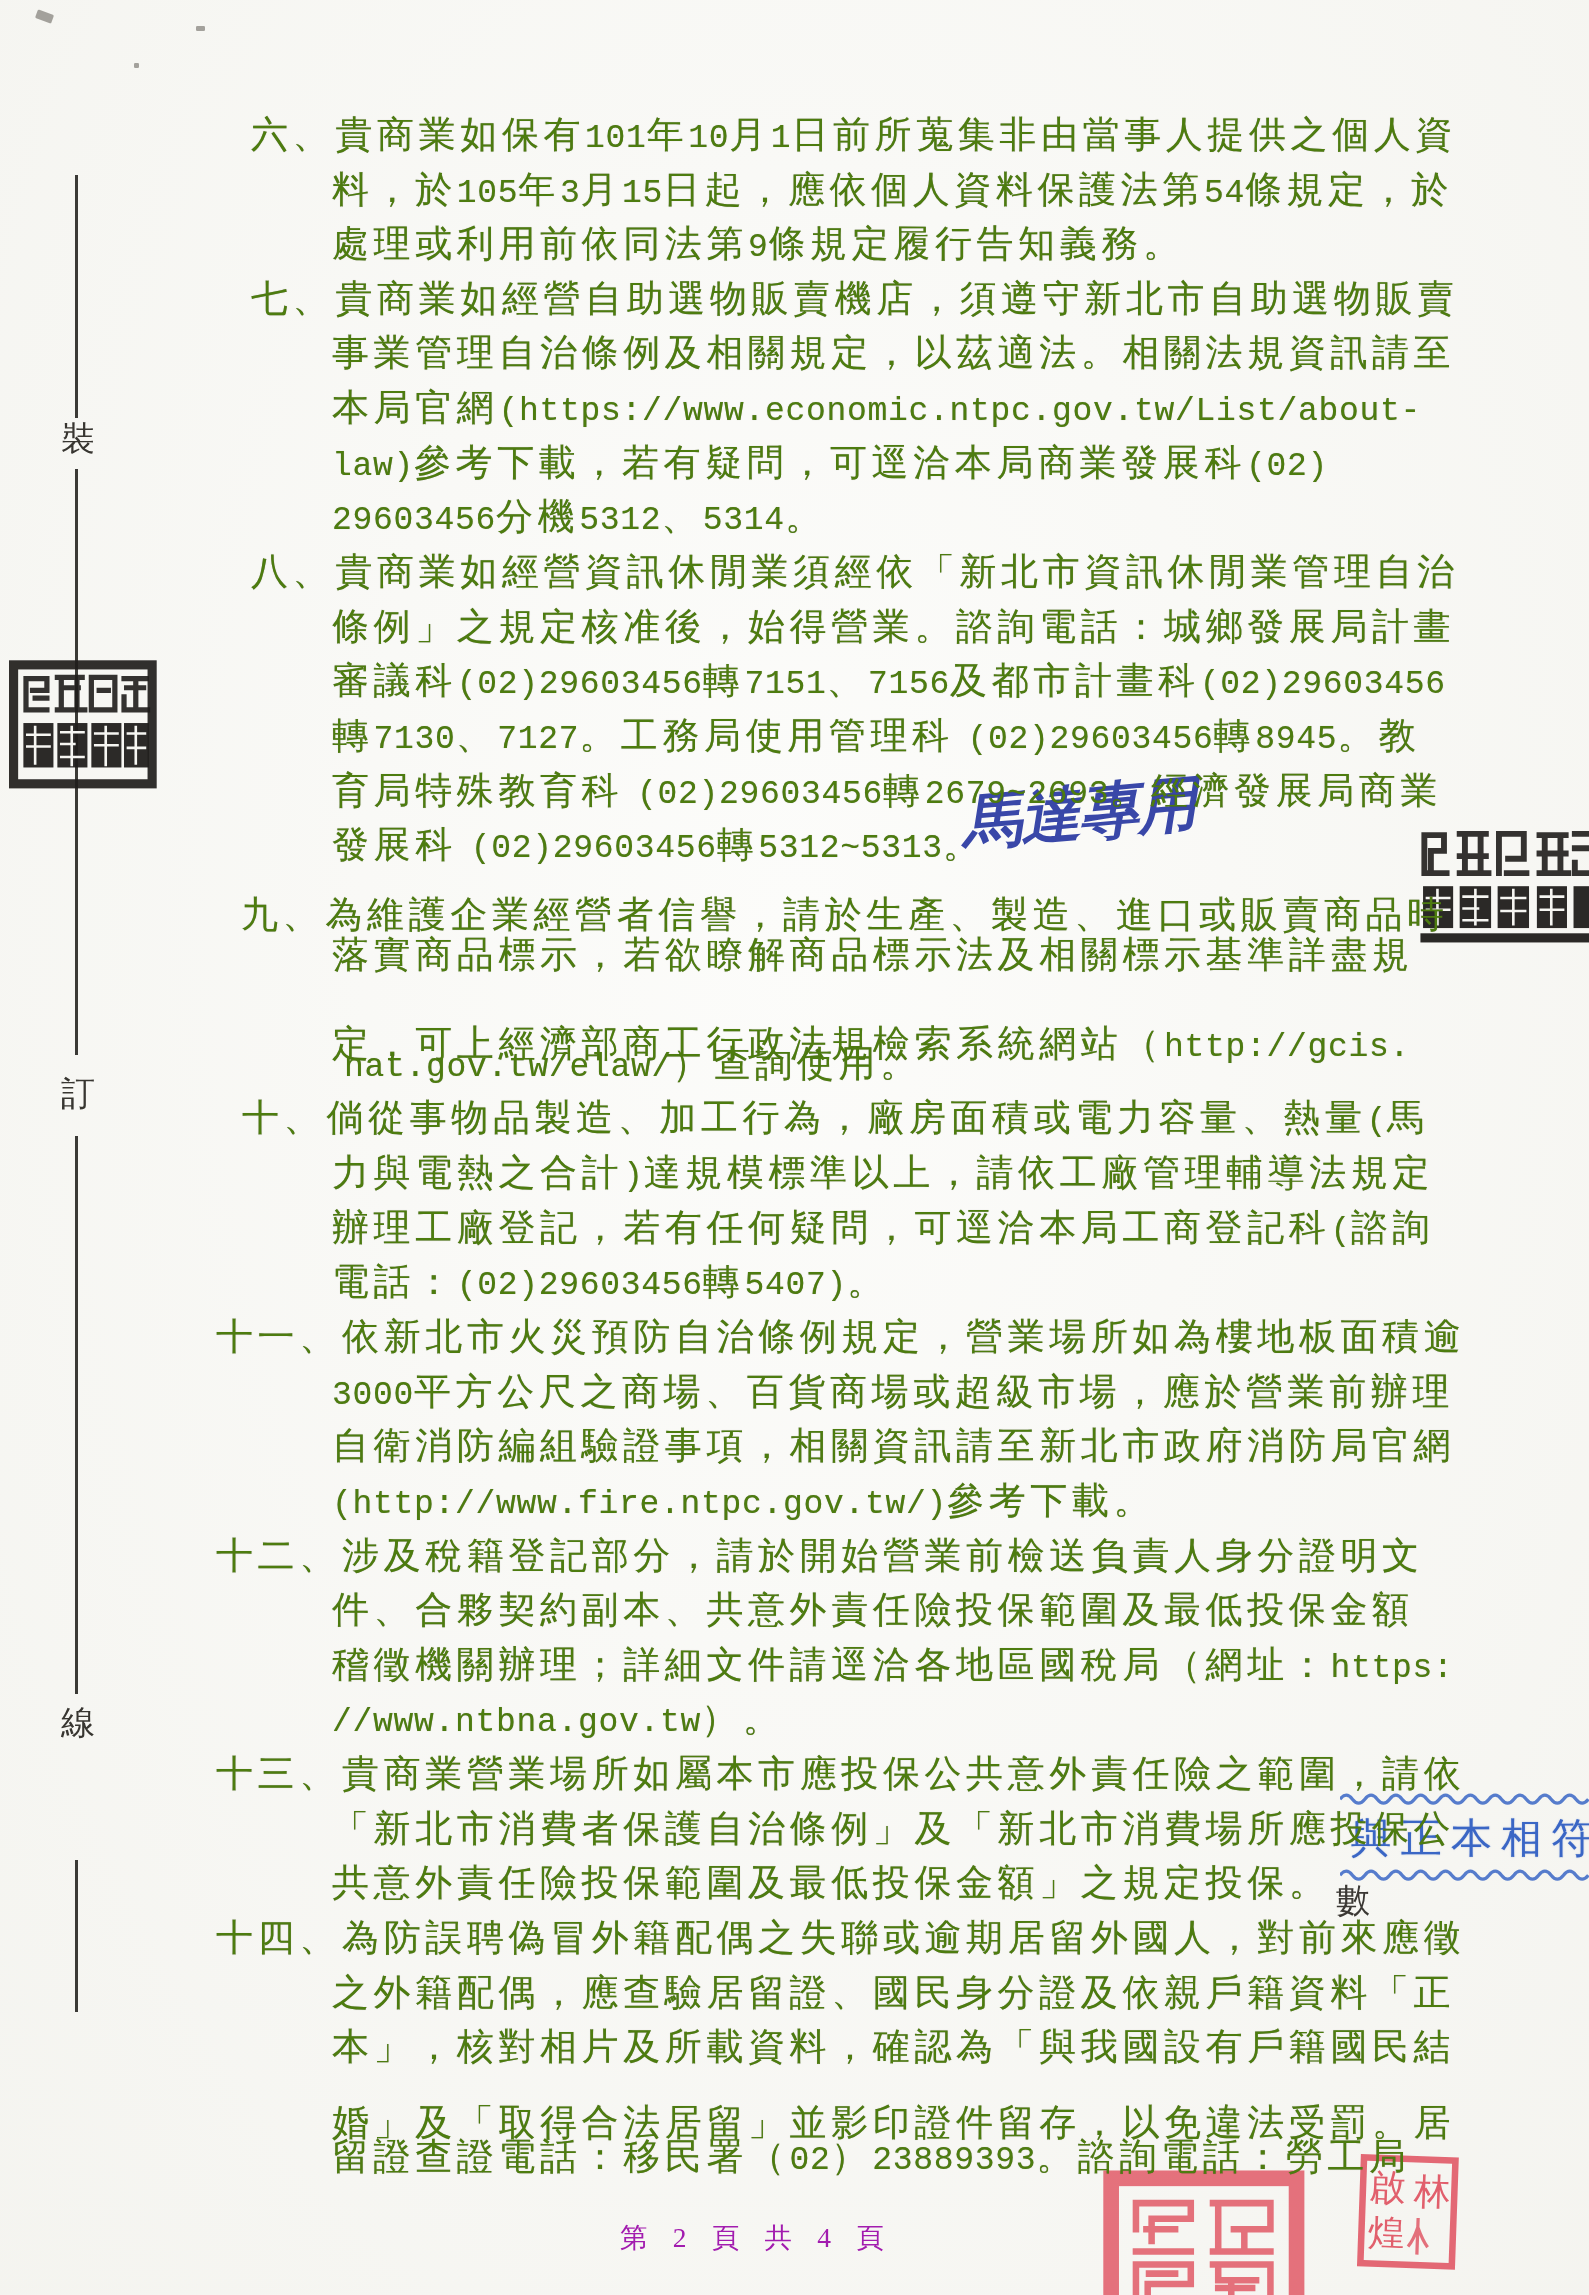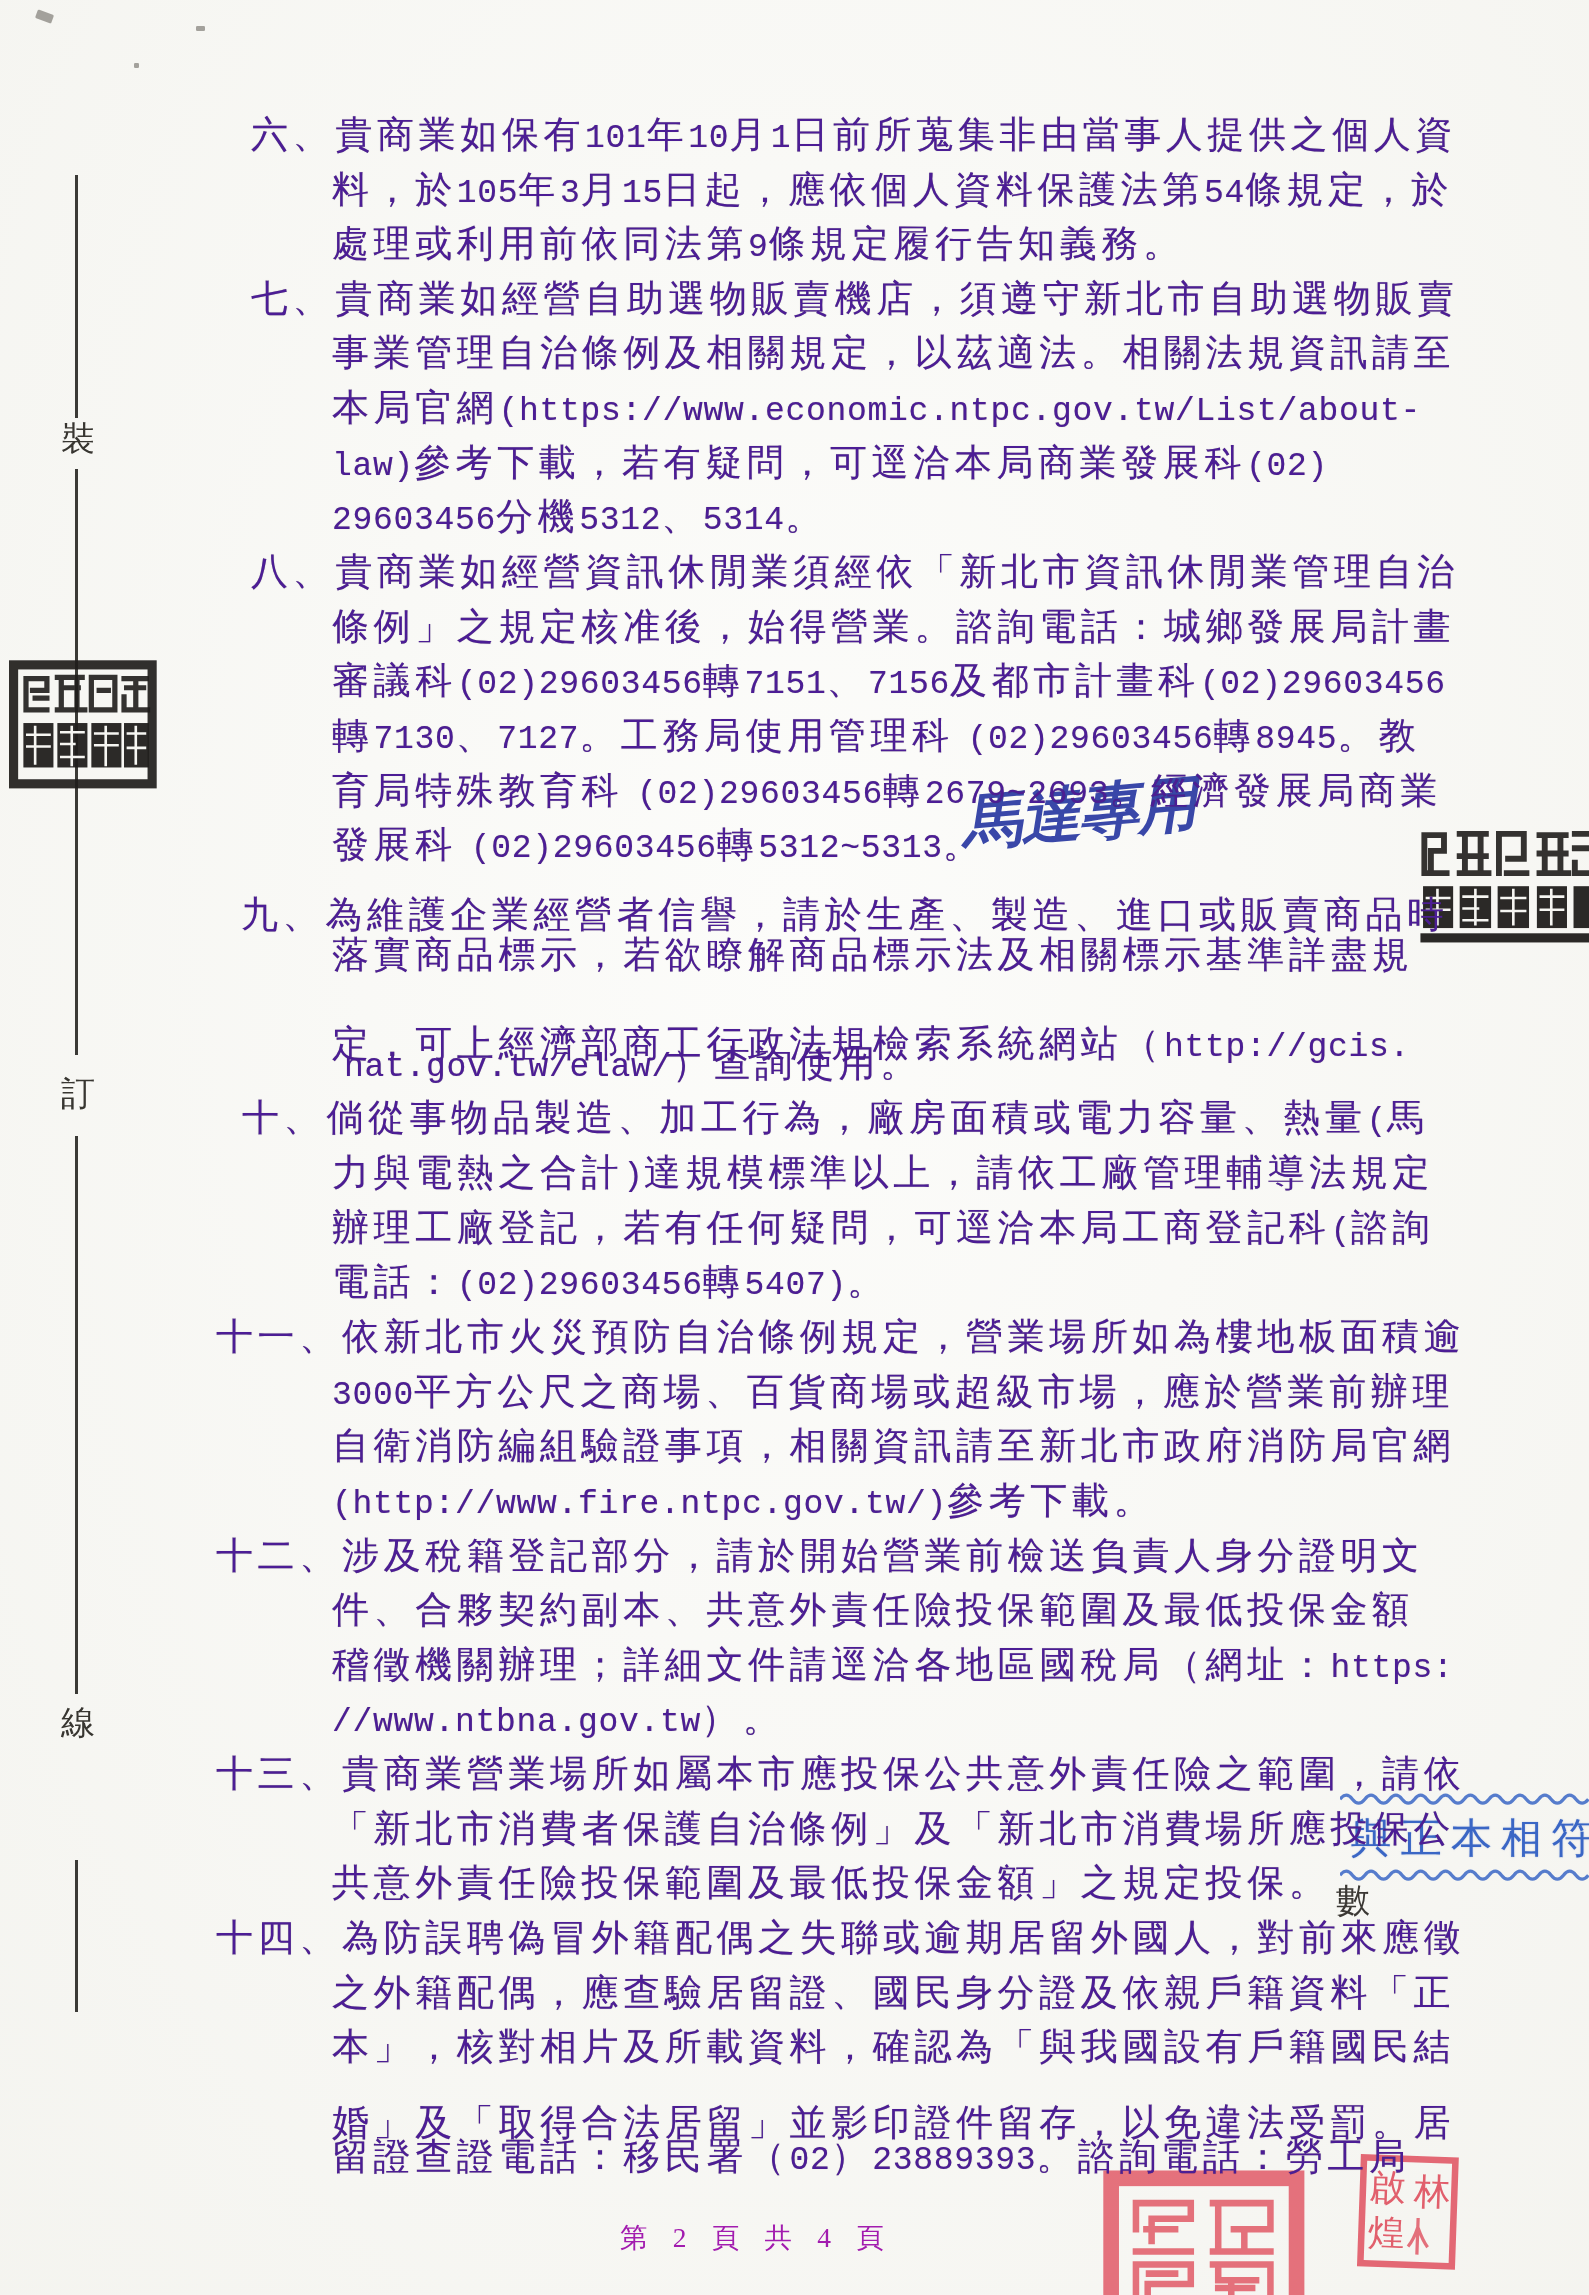--- a/index.html
+++ b/index.html
@@ -5,21 +5,21 @@
   html,body{margin:0;padding:0;}
   body{
     width:1589px;height:2295px;position:relative;overflow:hidden;
     background:#f9f9f5;
     font-family:"Liberation Serif","DejaVu Serif",serif;
   }
   .paper-tint{position:absolute;inset:0;background:radial-gradient(ellipse at 50% 40%, rgba(255,255,255,.5), rgba(210,208,200,.12));pointer-events:none;}
   
   .tline{
     position:absolute;white-space:nowrap;
-    font-size:37px;letter-spacing:4.6px;color:#4c1d95;
+    font-size:37px;letter-spacing:4.6px;color:#4d7c0f;
     text-shadow:0 0 0.7px rgba(50,46,40,.45);
   }
   .tline .ascii{
     font-family:"Liberation Mono","DejaVu Sans Mono",monospace;
     font-size:33px;letter-spacing:0.7px;
   }
   .inum{margin-right:1.3px;}
   
   .mline{position:absolute;left:75px;width:3.3px;background:#3b3a36;}
   .mlabel{

